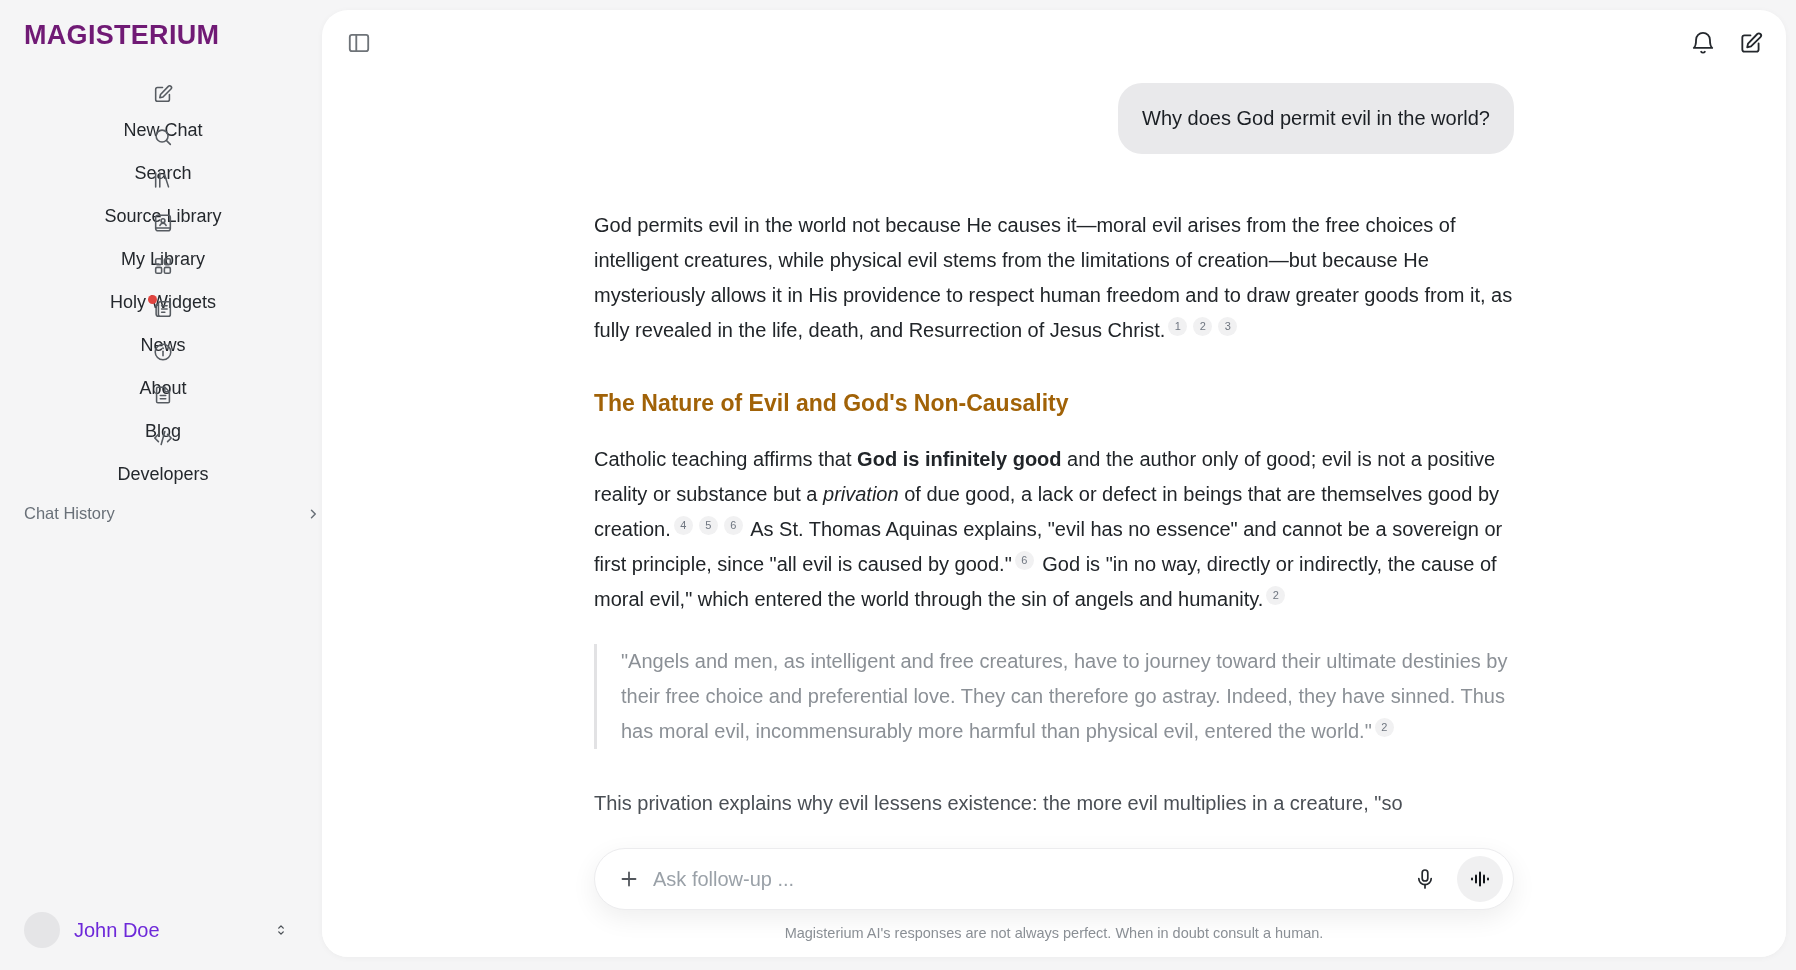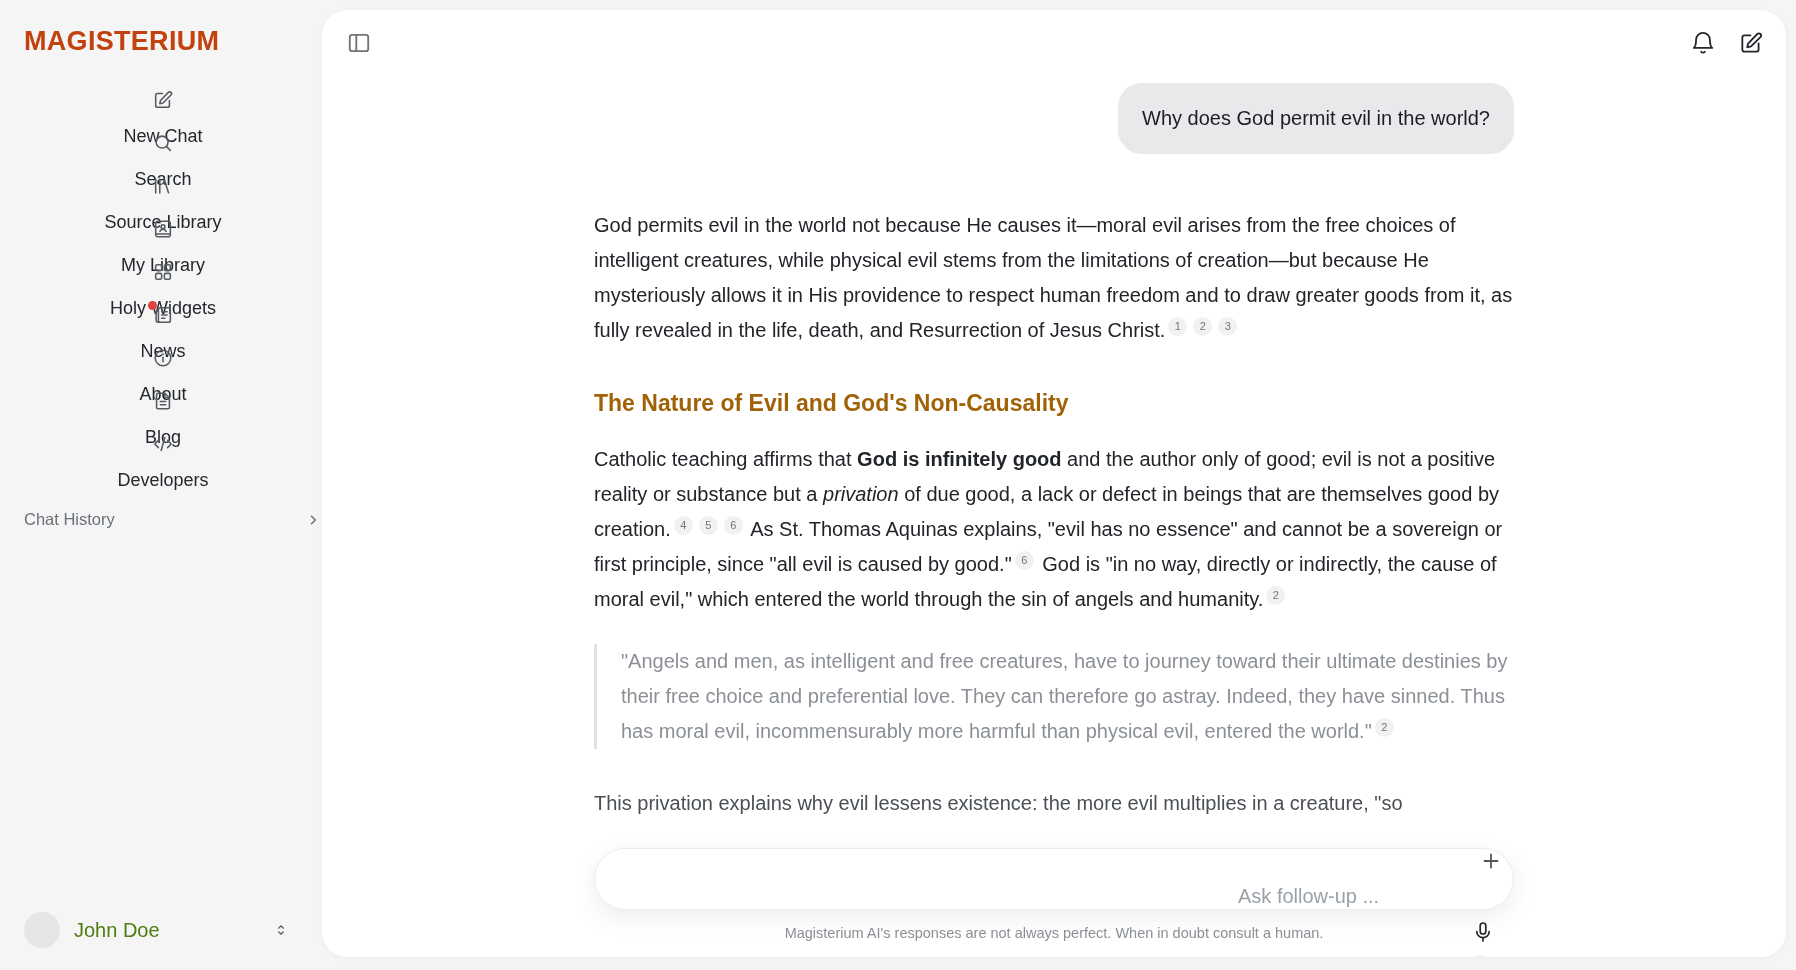--- a/index.html
+++ b/index.html
@@ -2,33 +2,33 @@
 <html><head>
 <meta charset="utf-8">
 <style>
   * { margin:0; padding:0; box-sizing:border-box; }
   html,body { width:1796px; height:970px; overflow:hidden; }
   body { font-family:"Liberation Sans","DejaVu Sans",sans-serif; background:#f5f5f6; color:#1f2329; }
   .stage { position:relative; width:1796px; height:970px; }
 
   
   .sidebar { position:absolute; left:0; top:0; width:322px; height:970px; padding:16px 0 0 24px; }
-  .brand { font-size:27px; font-weight:800; letter-spacing:.3px; color:#c2410c; margin-top:10px; }
+  .brand { font-size:27px; font-weight:800; letter-spacing:.3px; color:#701a75; margin-top:4px; }
   .nav { margin-top:32px; display:flex; flex-direction:column; gap:10px; padding-right:20px; }
   .nav-item { display:flex; align-items:center; gap:15px; height:33px; cursor:pointer; border-radius:8px;flex-direction:column; }
   .nav-item .nicon { position:relative; width:22px; height:22px; color:#565b61; display:inline-flex; }
   .nav-item .nicon svg { width:22px; height:22px; }
   .nav-item .nlabel { font-size:18px; color:#24282d; }
   .dot { position:absolute; left:-4px; top:-3px; width:9px; height:9px; border-radius:50%; background:#e0443f; }
   .chat-history { margin-top:44px; display:flex; align-items:center; justify-content:space-between; cursor:pointer; }
   .chat-history .chl { font-size:16.5px; font-weight:500; color:#697078; }
   .chat-history svg { width:18px; height:18px; color:#697078; }
   .user-row { position:absolute; left:16px; right:24px; bottom:16px; display:flex; align-items:center; gap:14px; cursor:pointer; padding:6px 8px; border-radius:10px; }
   .avatar { width:36px; height:36px; border-radius:50%; background:#e5e5e7; flex:none; }
-  .user-name { font-size:20px; color:#4d7c0f; flex:1; }
+  .user-name { font-size:20px; color:#6d28d9; flex:1; }
   .user-row svg { width:18px; height:18px; color:#4b5056; }
 
   
   .card { position:absolute; left:322px; top:10px; right:10px; bottom:13px; background:#ffffff; border-radius:26px; overflow:hidden; box-shadow:0 1px 6px rgba(0,0,0,.04); }
   .hdr-icon { position:absolute; top:20px; width:26px; height:26px; cursor:pointer; }
   .hdr-icon svg { width:26px; height:26px; }
   .toggle { left:24px; color:#6e7378; }
   .bell { right:70px; color:#24282d; }
   .compose { right:22px; color:#24282d; }
 
@@ -39,21 +39,21 @@
   .sec-h { margin-top:40px; font-size:23px; font-weight:700; color:#a16207; line-height:30px; }
   .para2 { margin-top:24px; }
   .quote { margin-top:27px; border-left:3px solid #e2e2e4; padding-left:24px; color:#8b9096; }
   .trunc { margin-top:37px; color:#4a4f55; }
   .b { font-weight:700; }
   .i { font-style:italic; }
   sup.cite { display:inline-flex; align-items:center; justify-content:center; width:19px; height:19px; border-radius:50%; background:#f1f1f2; color:#6f7680; font-size:11px; font-weight:500; margin:0 3px; position:relative; top:-7px; vertical-align:baseline; cursor:pointer; }
 
   
   .composer { position:absolute; left:0; right:0; bottom:0; height:145px; background:linear-gradient(to bottom, rgba(255,255,255,0), #ffffff 38%); display:flex; flex-direction:column; align-items:center; justify-content:flex-end; padding-bottom:16px; }
-  .pill { width:920px; height:62px; background:#fff; border:1px solid #ececee; border-radius:32px; box-shadow:0 8px 26px rgba(0,0,0,.07); display:flex; align-items:flex-end; padding:0 10px 0 22px; gap:12px;flex-direction:column; }
+  .pill { width:920px; height:62px; background:#fff; border:1px solid #ececee; border-radius:32px; box-shadow:0 8px 26px rgba(0,0,0,.07); display:flex; align-items:center; padding:0 10px 0 22px; gap:12px; }
   .pill .plus { width:24px; height:24px; color:#52565c; cursor:pointer; flex:none; }
   .pill input { flex:1; border:none; outline:none; font-size:20px; font-family:inherit; color:#24282d; background:transparent; }
   .pill input::placeholder { color:#9aa1a8; }
   .pill .mic { width:24px; height:24px; color:#24282d; cursor:pointer; flex:none; margin-right:8px; }
   .voice-btn { width:46px; height:46px; border-radius:50%; background:#f0f0f1; border:none; display:flex; align-items:center; justify-content:center; cursor:pointer; flex:none; }
   .voice-btn svg { width:24px; height:24px; color:#111418; }
   .disclaimer { margin-top:15px; font-size:14.5px; color:#8a8f95; }
   svg { display:block; }
 </style>
 </head>

